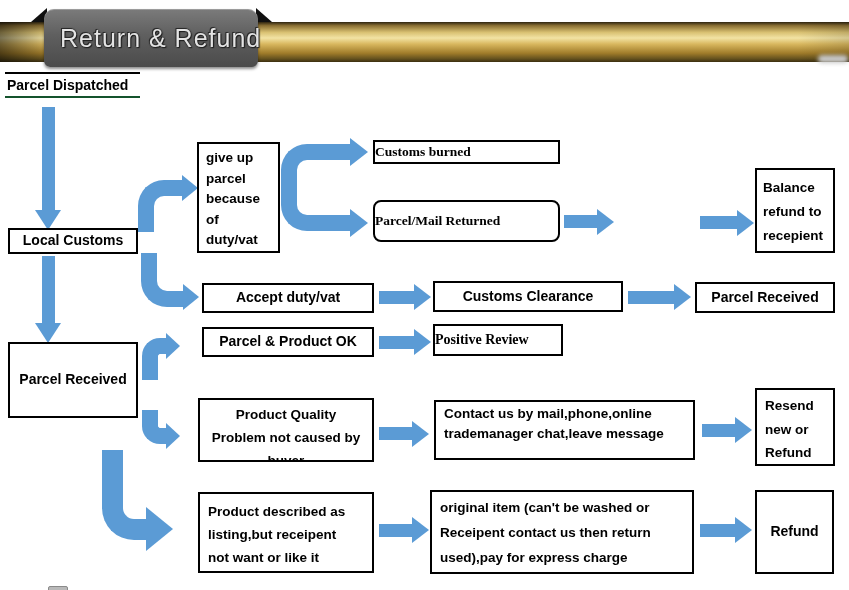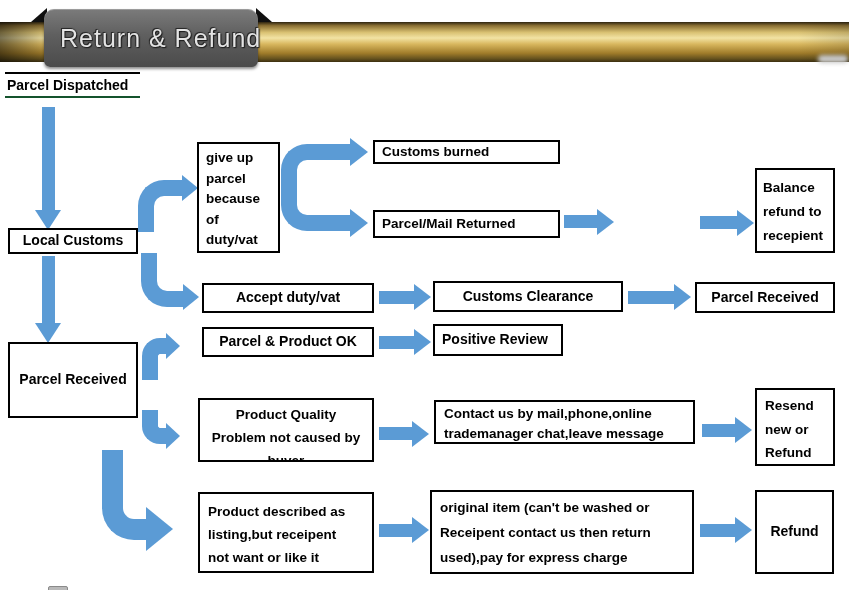--- a/index.html
+++ b/index.html
@@ -36,21 +36,21 @@
     position:absolute;left:5px;top:72px;width:133px;
     border-top:2px solid #000;border-bottom:2px solid #14532d;
     padding:3px 0 3px 2px;font-size:14px;font-weight:bold;white-space:nowrap;
   }
   
   .box{
     position:absolute;background:#fff;border:2px solid #000;box-sizing:border-box;
     font-weight:bold;font-size:13.5px;line-height:1.25;overflow:hidden;
   }
   .c{display:flex;align-items:center;justify-content:center;text-align:center;}
-  .lft{display:flex;align-items:center;padding-left:7px;}
+  .lft{display:flex;align-items:center;padding-left:0;font-family:Liberation Serif, serif;}
   
   .arrow{position:absolute;}
   .shaft{position:absolute;background:#5b9bd5;}
   .hd-r{position:absolute;width:0;height:0;border-top:13px solid transparent;border-bottom:13px solid transparent;border-left:17px solid #5b9bd5;}
   .hd-d{position:absolute;width:0;height:0;border-left:13.5px solid transparent;border-right:13.5px solid transparent;border-top:20px solid #5b9bd5;}
   .el{position:absolute;box-sizing:border-box;border:0 solid #5b9bd5;background:transparent;}
   .hd{position:absolute;width:0;height:0;}
   .stub{position:absolute;background:#b9b9b9;border:1px solid #8a8a8a;}
 </style>
 </head>
@@ -97,21 +97,21 @@
     <div>of</div>
     <div>duty/vat</div>
   </div>
 
   <div class="el" style="left:281px;top:144px;width:71px;height:45px;border-left-width:16px;border-top-width:16px;border-top-left-radius:26px;"></div>
   <div class="hd" style="left:350px;top:138px;border-top:14px solid transparent;border-bottom:14px solid transparent;border-left:18px solid #5b9bd5;"></div>
   <div class="el" style="left:281px;top:187px;width:71px;height:44px;border-left-width:16px;border-bottom-width:16px;border-bottom-left-radius:26px;"></div>
   <div class="hd" style="left:350px;top:209px;border-top:14px solid transparent;border-bottom:14px solid transparent;border-left:18px solid #5b9bd5;"></div>
 
   <div class="box lft" style="left:373px;top:140px;width:187px;height:24px;">Customs burned</div>
-  <div class="box lft" style="left:373px;top:210px;width:187px;height:28px;">Parcel/Mail Returned</div>
+  <div class="box lft" style="left:373px;top:200px;width:187px;height:42px;border-radius:8px;">Parcel/Mail Returned</div>
 
   <div class="arrow" style="left:564px;top:208px;width:50px;height:27px;">
     <div class="shaft" style="left:0;top:7px;width:33px;height:13px;"></div>
     <div class="hd-r" style="left:33px;top:0.5px;"></div>
   </div>
 
 
   <div class="arrow" style="left:700px;top:209px;width:54px;height:27px;">
     <div class="shaft" style="left:0;top:7px;width:37px;height:13px;"></div>
     <div class="hd-r" style="left:37px;top:0.5px;"></div>
@@ -150,21 +150,21 @@
 
   <div class="box" style="left:198px;top:398px;width:176px;height:64px;text-align:center;padding-top:3px;line-height:23px;">
     <div>Product Quality</div>
     <div>Problem not caused by</div>
     <div>buyer</div>
   </div>
   <div class="arrow" style="left:379px;top:420px;width:50px;height:27px;">
     <div class="shaft" style="left:0;top:7px;width:33px;height:13px;"></div>
     <div class="hd-r" style="left:33px;top:0.5px;"></div>
   </div>
-  <div class="box" style="left:434px;top:400px;width:261px;height:44px;padding:2px 0 0 8px;line-height:20px;">
+  <div class="box" style="left:434px;top:400px;width:261px;height:60px;padding:2px 0 0 8px;line-height:20px;">
     <div>Contact us by mail,phone,online</div>
     <div>trademanager chat,leave message</div>
   </div>
   <div class="arrow" style="left:702px;top:416px;width:50px;height:28px;">
     <div class="shaft" style="left:0;top:7.5px;width:33px;height:13px;"></div>
     <div class="hd-r" style="left:33px;top:1px;"></div>
   </div>
   <div class="box" style="left:755px;top:388px;width:80px;height:78px;padding:4px 0 0 8px;line-height:23.5px;">
     <div>Resend</div>
     <div>new or</div>

